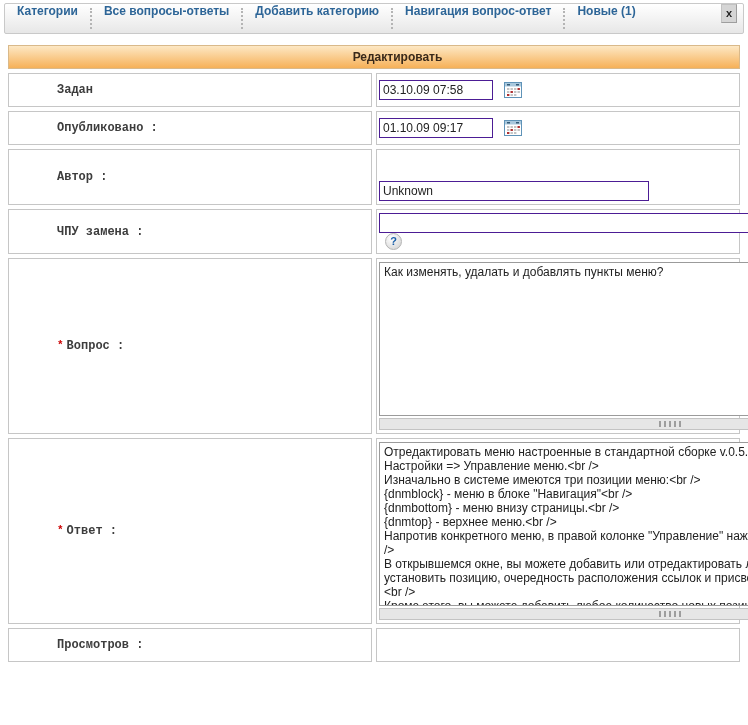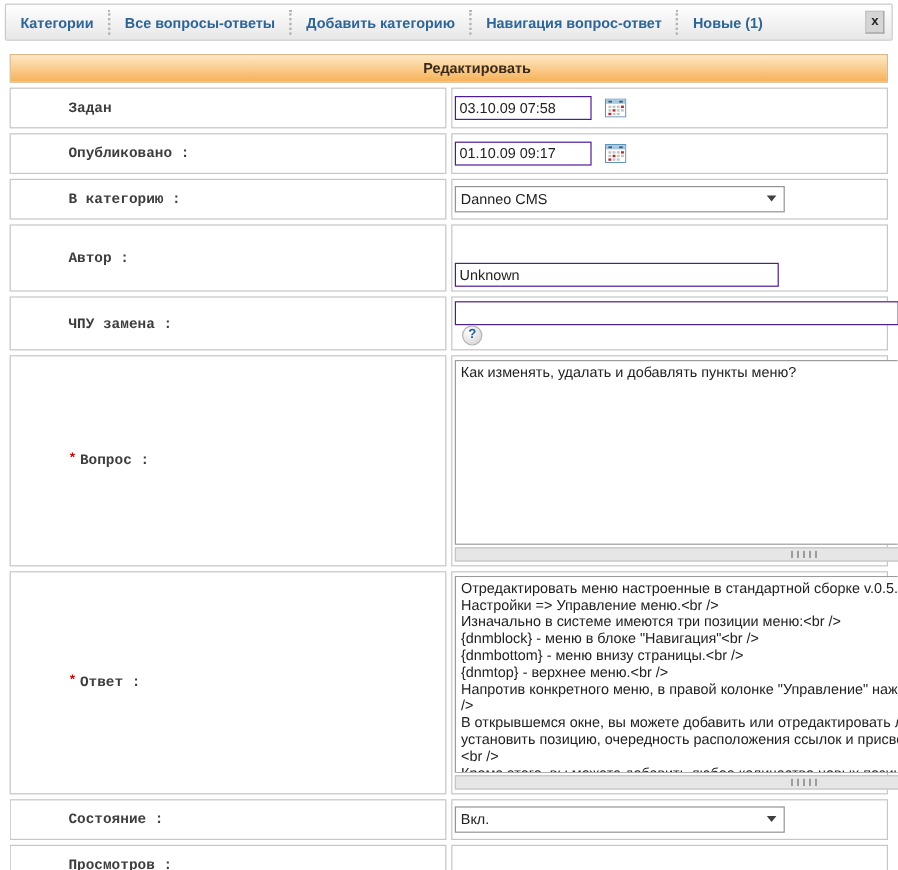--- a/index.html
+++ b/index.html
@@ -2,21 +2,21 @@
 <html><head>
 <meta charset="utf-8">
 <style>
   html,body{margin:0;padding:0;background:#fff;}
   body{width:748px;height:725px;font-family:"Liberation Sans","DejaVu Sans",sans-serif;font-size:12px;color:#333;overflow:hidden;}
   .page{padding:3px 4px;}
 
   
   .navbar{height:29px;border:1px solid #c9c9c9;border-radius:2px;
     background:linear-gradient(#ffffff,#e7e7e7);
-    display:flex;align-items:center;padding:0 6px;margin-bottom:7px;}
+    display:flex;padding:0 6px;margin-bottom:7px;}
   .nav-item{color:#2d6597;font-weight:bold;text-decoration:none;padding:0 12px;cursor:pointer;white-space:nowrap;}
   .nav-item:first-child{padding-left:6px;}
   .nav-sep{align-self:stretch;margin:4px 0;border-left:2px dotted #b4b4b4;width:0;}
   .nav-spacer{flex:1;}
   .close-btn{width:16px;height:19px;background:#d5d5d5;border:1px solid #c2c2c2;border-bottom-color:#9e9e9e;border-right-color:#9e9e9e;
     color:#222;font-weight:bold;font-size:11px;line-height:17px;text-align:center;cursor:pointer;padding:0;}
 
   
   table.form{width:740px;border-collapse:separate;border-spacing:4px;table-layout:fixed;}
   td{border:1px solid #c6c6c6;background:#fff;vertical-align:middle;padding-left:48px;}
@@ -135,29 +135,20 @@
             <g fill="#b03030">
               <rect x="13.5" y="6" width="2.4" height="2"></rect>
                   <rect x="6.5" y="9" width="2.4" height="2"></rect>
                   <rect x="3" y="12" width="2.4" height="2"></rect>
             </g>
           </svg>
         </span>
       </td>
     </tr>
 
-    <tr class="row-sm">
-      <td class="lbl">В категорию :</td>
-      <td class="fld">
-        <div class="selectbox">
-          <span>Danneo CMS</span>
-          <span class="sel-arrow"></span>
-        </div>
-      </td>
-    </tr>
 
     <tr class="row-sm">
       <td class="lbl">Автор :</td>
       <td class="fld">
         <input type="text" class="inp-med" value="Unknown" style="">
       </td>
     </tr>
 
 
     <tr class="row-sm">
@@ -193,29 +184,20 @@
 {dnmtop} - верхнее меню.&lt;br /&gt;
 Напротив конкретного меню, в правой колонке "Управление" нажмите на значок "Редактировать"&lt;br /&gt;
 В открывшемся окне, вы можете добавить или отредактировать любую из ссылок, а так же установить позицию, очередность расположения ссылок и присвоить каждой ссылке свой класс css.&lt;br /&gt;
 Кроме этого, вы можете добавить любое количество новых позиций, новых меню и встроить их в шаблон оформления, добавив, новый тег {новое_меню}.</textarea>
         <div class="resize-bar rb-a">
           <span class="resize-grip"></span>
         </div>
       </td>
     </tr>
 
-    <tr class="row-sm">
-      <td class="lbl">Состояние :</td>
-      <td class="fld">
-        <div class="selectbox">
-          <span>Вкл.</span>
-          <span class="sel-arrow"></span>
-        </div>
-      </td>
-    </tr>
 
     <tr class="row-sm">
       <td class="lbl">Просмотров :</td>
       <td class="fld">
         
       </td>
     </tr>
 
   </tbody>
     </table>

